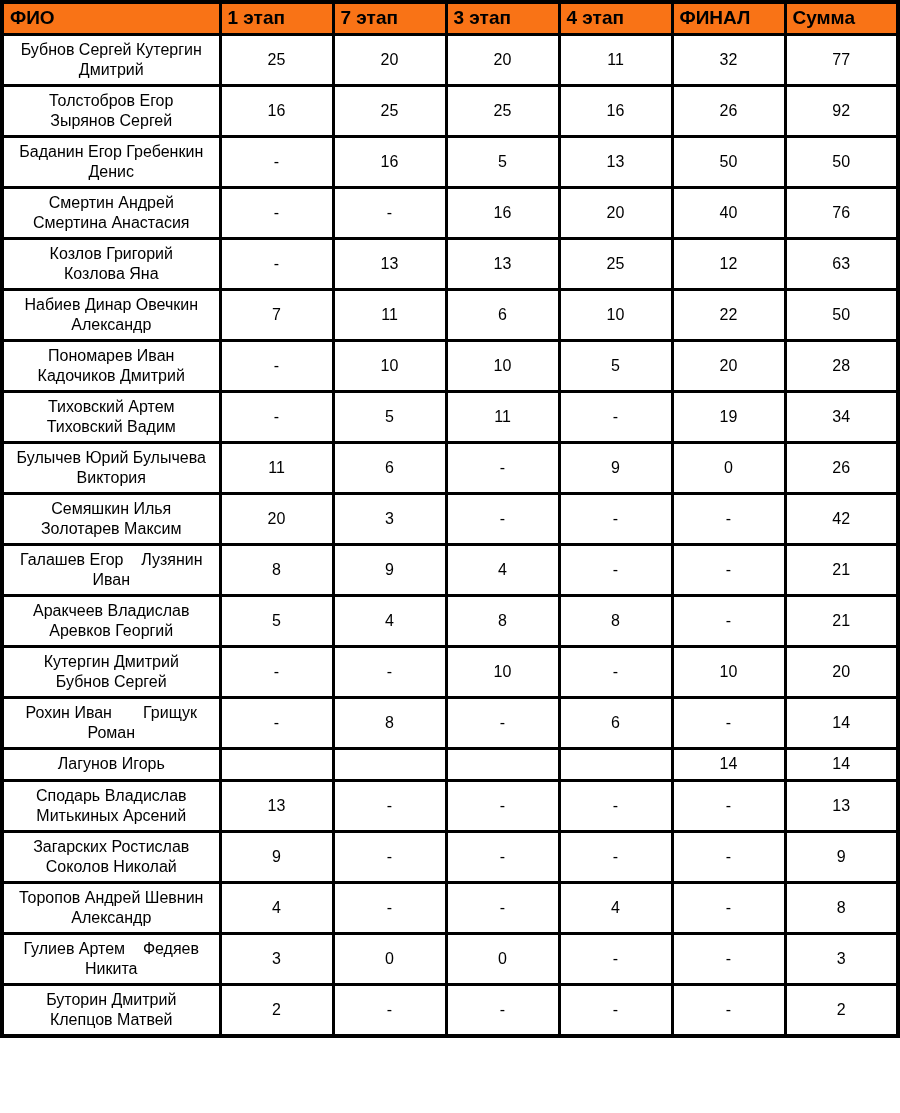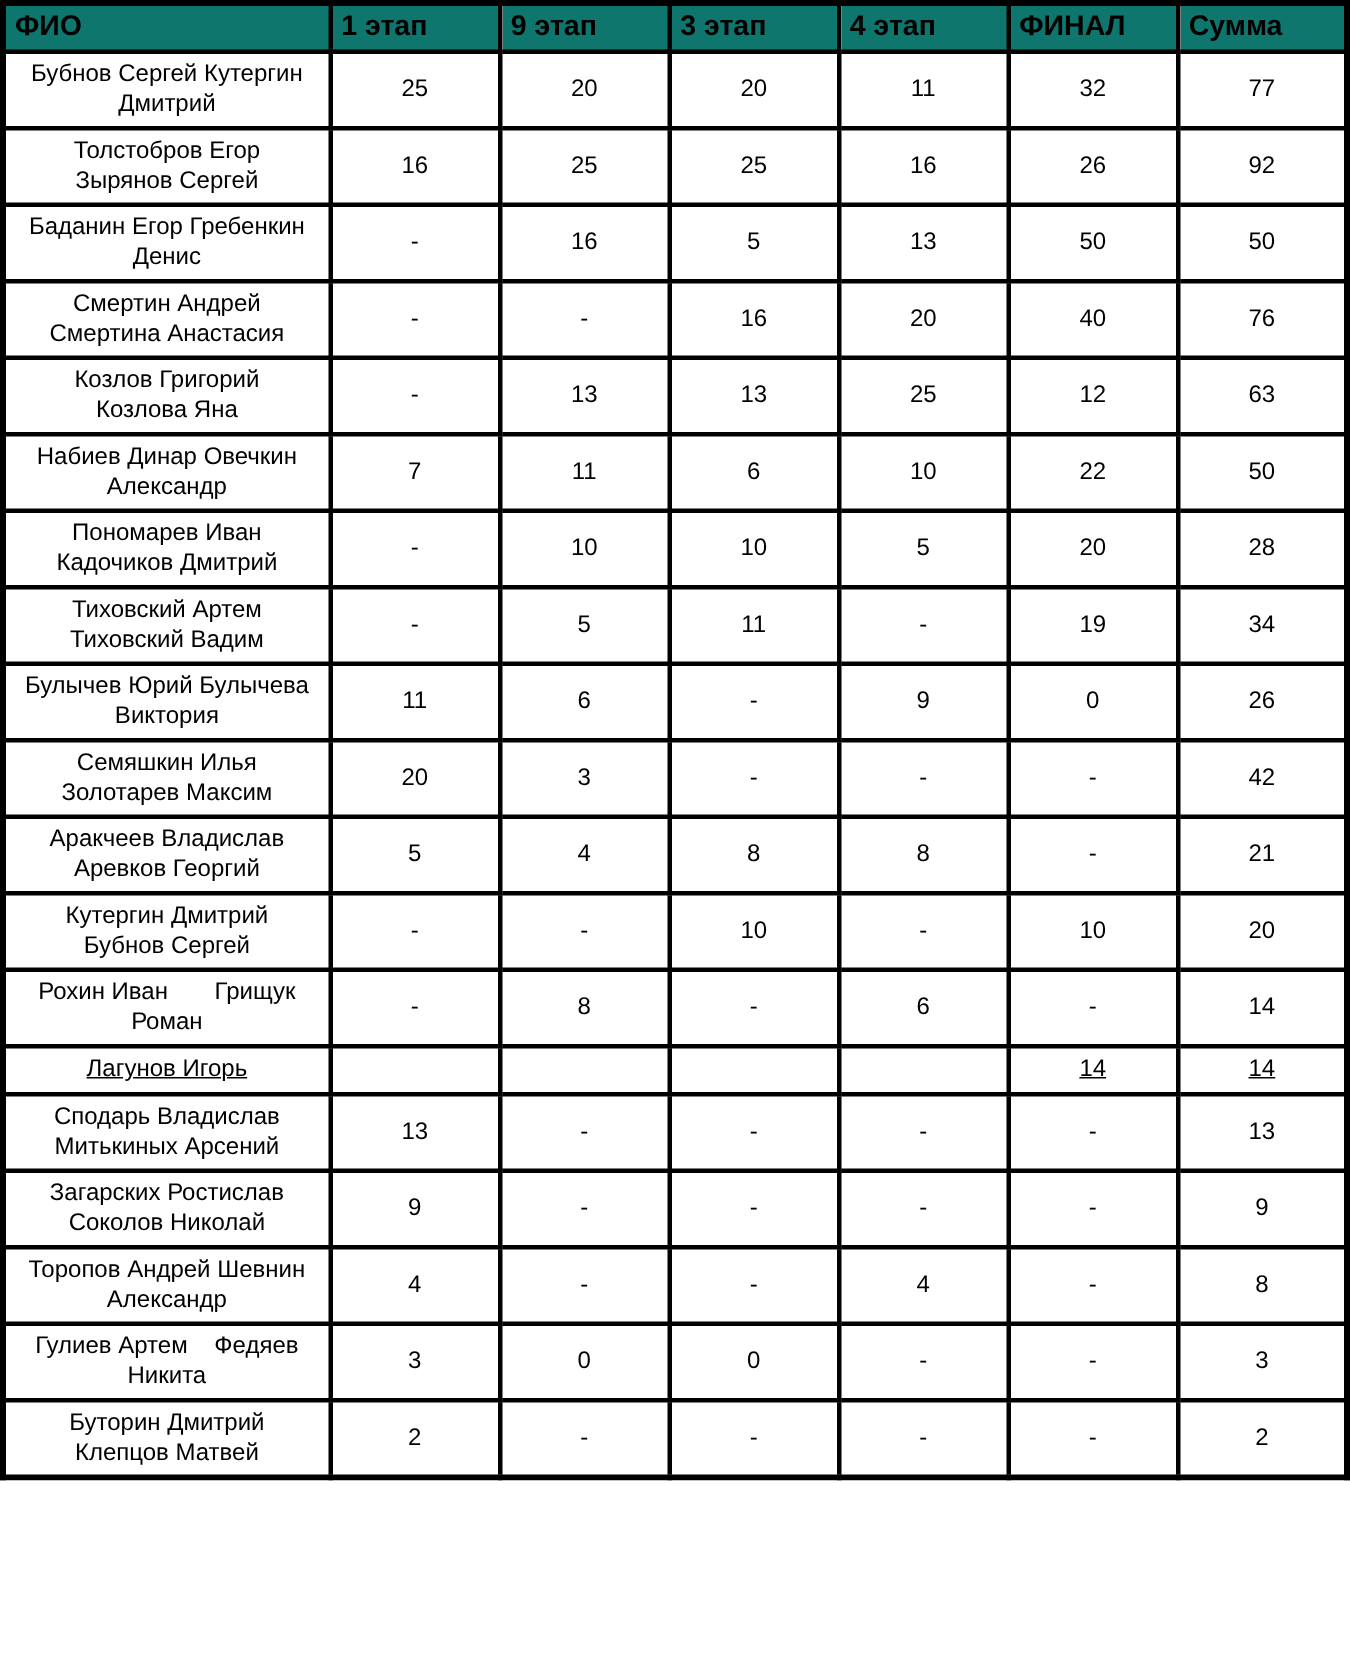--- a/index.html
+++ b/index.html
@@ -17,21 +17,21 @@
     border-collapse: collapse;
     table-layout: fixed;
     border: 4px solid #000000;
   }
   col.name-col { width: 218px; }
   th, td {
     border: 3px solid #000000;
     overflow: hidden;
   }
   thead th {
-    background: #0f766e;
+    background: #f97316;
     text-align: left;
     font-weight: bold;
     font-size: 19px;
     padding: 2px 2px 3px 6px;
     height: 24px;
     white-space: nowrap;
   }
   td {
     background: #ffffff;
     text-align: center;
@@ -44,41 +44,40 @@
     padding: 1px 1px;
     margin-top: 35px;
   }
   td.score-cell {
     height: 46px;
     padding: 1px 2px;
   }
   tr.short-row td.name-cell,
   tr.short-row td.score-cell {
     height: 27px;
-    text-decoration: underline;
   }
 </style>
 </head>
 <body>
 
 <table>
   <colgroup>
     <col class="name-col">
     <col>
       <col>
       <col>
       <col>
       <col>
       <col>
   </colgroup>
   <thead>
     <tr>
       <th>ФИО</th>
       <th>1 этап</th>
-      <th>9 этап</th>
+      <th>7 этап</th>
       <th>3 этап</th>
       <th>4 этап</th>
       <th>ФИНАЛ</th>
       <th>Сумма</th>
     </tr>
   </thead>
   <tbody id="table-body">
       <tr>
         <td class="name-cell">Бубнов Сергей Кутергин<br>Дмитрий</td>
         <td class="score-cell">25</td>
@@ -163,20 +162,29 @@
       <tr>
         <td class="name-cell">Семяшкин Илья<br>Золотарев Максим</td>
         <td class="score-cell">20</td>
         <td class="score-cell">3</td>
         <td class="score-cell">-</td>
         <td class="score-cell">-</td>
         <td class="score-cell">-</td>
         <td class="score-cell">42</td>
       </tr>
       <tr>
+        <td class="name-cell">Галашев Егор&nbsp;&nbsp;&nbsp;&nbsp;Лузянин<br>Иван</td>
+        <td class="score-cell">8</td>
+        <td class="score-cell">9</td>
+        <td class="score-cell">4</td>
+        <td class="score-cell">-</td>
+        <td class="score-cell">-</td>
+        <td class="score-cell">21</td>
+      </tr>
+      <tr>
         <td class="name-cell">Аракчеев Владислав<br>Аревков Георгий</td>
         <td class="score-cell">5</td>
         <td class="score-cell">4</td>
         <td class="score-cell">8</td>
         <td class="score-cell">8</td>
         <td class="score-cell">-</td>
         <td class="score-cell">21</td>
       </tr>
       <tr>
         <td class="name-cell">Кутергин Дмитрий<br>Бубнов Сергей</td>

